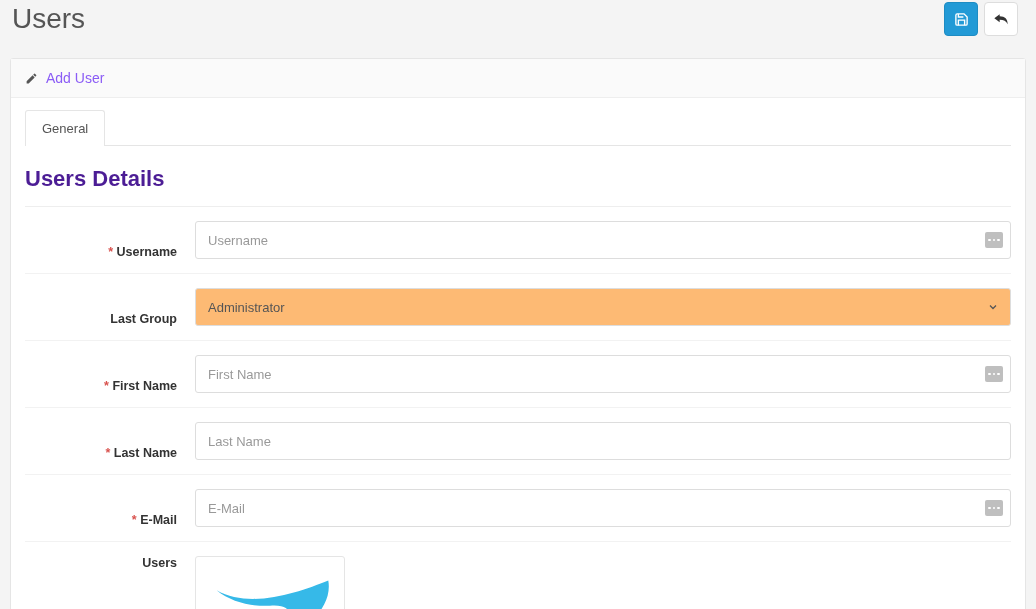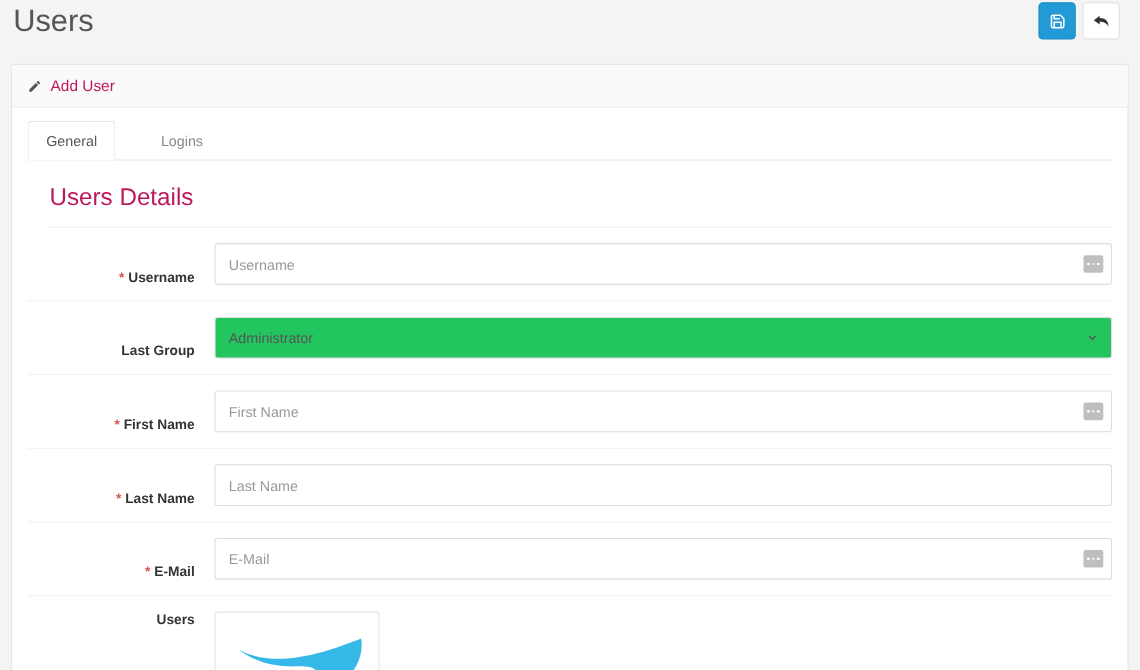--- a/index.html
+++ b/index.html
@@ -4,34 +4,34 @@
 <style>
   * { box-sizing: border-box; margin: 0; padding: 0; }
   body { font-family: -apple-system, BlinkMacSystemFont, "Segoe UI", Helvetica, Arial, sans-serif; background: #f4f4f4; color: #555; font-size: 13px; }
   .page-header { display: flex; justify-content: space-between; align-items: center; padding: 2px 18px 22px 12px; }
   .page-title { font-size: 28px; font-weight: 400; color: #555; }
   .header-actions { display: flex; gap: 6px; }
   .btn { display: inline-flex; align-items: center; justify-content: center; height: 34px; width: 34px; border-radius: 4px; cursor: pointer; border: 1px solid transparent; }
   .btn-primary { background: #229ad6; border-color: #1e8cc3; color: #fff; }
   .btn-default { background: #fff; border-color: #ddd; color: #444; }
   .panel { margin: 0 10px 20px 10px; border: 1px solid #e5e5e5; background: #fff; border-radius: 3px; }
-  .panel-heading { background: #fafafa; border-bottom: 1px solid #eee; padding: 11px 14px; display: flex; align-items: center; gap: 8px; color: #be185d; font-size: 14px; }
+  .panel-heading { background: #fafafa; border-bottom: 1px solid #eee; padding: 11px 14px; display: flex; align-items: center; gap: 8px; color: #8b5cf6; font-size: 14px; }
   .panel-body { padding: 12px 14px 20px 14px; }
   .nav-tabs { display: flex; border-bottom: 1px solid #e5e5e5; margin-bottom: 14px; gap: 24px; }
   .nav-tab { padding: 10px 16px; color: #888; cursor: pointer; border: 1px solid transparent; border-bottom: none; margin-bottom: -1px; border-radius: 3px 3px 0 0; font-size: 13px; }
   .nav-tab.active { color: #555; border-color: #e5e5e5; background: #fff; }
-  .section-title { font-size: 22px; font-weight: 400; color: #be185d; padding: 6px 0 14px 0; border-bottom: 1px solid #eee; margin-bottom: 0; margin-left: 20px; }
+  .section-title { font-size: 22px; font-weight: 700; color: #4c1d95; padding: 6px 0 14px 0; border-bottom: 1px solid #eee; margin-bottom: 0; }
   .form-row { display: flex; align-items: flex-end; padding: 14px 0; border-bottom: 1px solid #f2f2f2; }
   .form-row:last-child { border-bottom: none; align-items: flex-start; }
   .col-label { width: 170px; text-align: right; padding-right: 18px; font-weight: 700; color: #333; font-size: 12.5px; }
   .required::before { content: "* "; color: #d9534f; }
   .col-input { flex: 1; position: relative; }
   .form-control { width: 100%; height: 38px; border: 1px solid #ddd; border-radius: 3px; padding: 0 12px; font-size: 13px; color: #555; background: #fff; }
   .form-control::placeholder { color: #999; }
-  select.form-control { appearance: none; -webkit-appearance: none; background: #22c55e; padding-right: 30px; }
+  select.form-control { appearance: none; -webkit-appearance: none; background: #fdba74; padding-right: 30px; }
   .select-wrap { position: relative; }
   .select-chevron { position: absolute; right: 12px; top: 50%; transform: translateY(-50%); pointer-events: none; color: #555; }
   .ext-icon { position: absolute; right: 8px; top: 50%; transform: translateY(-50%); width: 18px; height: 16px; background: #bfbfbf; border-radius: 2px; display: flex; align-items: center; justify-content: center; }
   .ext-icon span { display: flex; gap: 2px; }
   .ext-icon span i { width: 2.5px; height: 2.5px; background: #fff; border-radius: 50%; display: inline-block; }
   .image-thumb { width: 150px; height: 150px; border: 1px solid #e5e5e5; border-radius: 3px; padding: 6px; background: #fff; display: flex; align-items: center; justify-content: center; cursor: pointer; overflow: hidden; }
   svg { display: block; }
 </style>
 </head>
 <body>
@@ -57,21 +57,20 @@
 <div class="panel">
   <div class="panel-heading">
     <svg width="13" height="13" viewBox="0 0 24 24" fill="#555">
         <path d="M3 17.25V21h3.75L17.81 9.94l-3.75-3.75L3 17.25zM20.71 7.04a1 1 0 0 0 0-1.41l-2.34-2.34a1 1 0 0 0-1.41 0l-1.83 1.83 3.75 3.75 1.83-1.83z"></path>
       </svg>
     <span>Add User</span>
   </div>
   <div class="panel-body">
     <div class="nav-tabs">
       <div class="nav-tab active">General</div>
-      <div class="nav-tab">Logins</div>
     </div>
 
     <h2 class="section-title">Users Details</h2>
 
     <div class="form-row">
       <div class="col-label required">Username</div>
       <div class="col-input">
         <input type="text" class="form-control" placeholder="Username" style="">
         <div class="ext-icon">
             <span>

